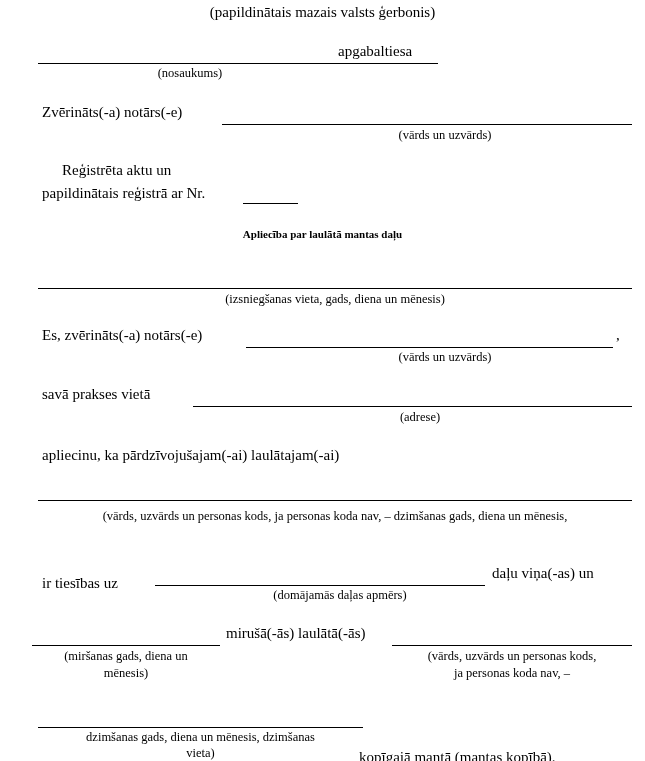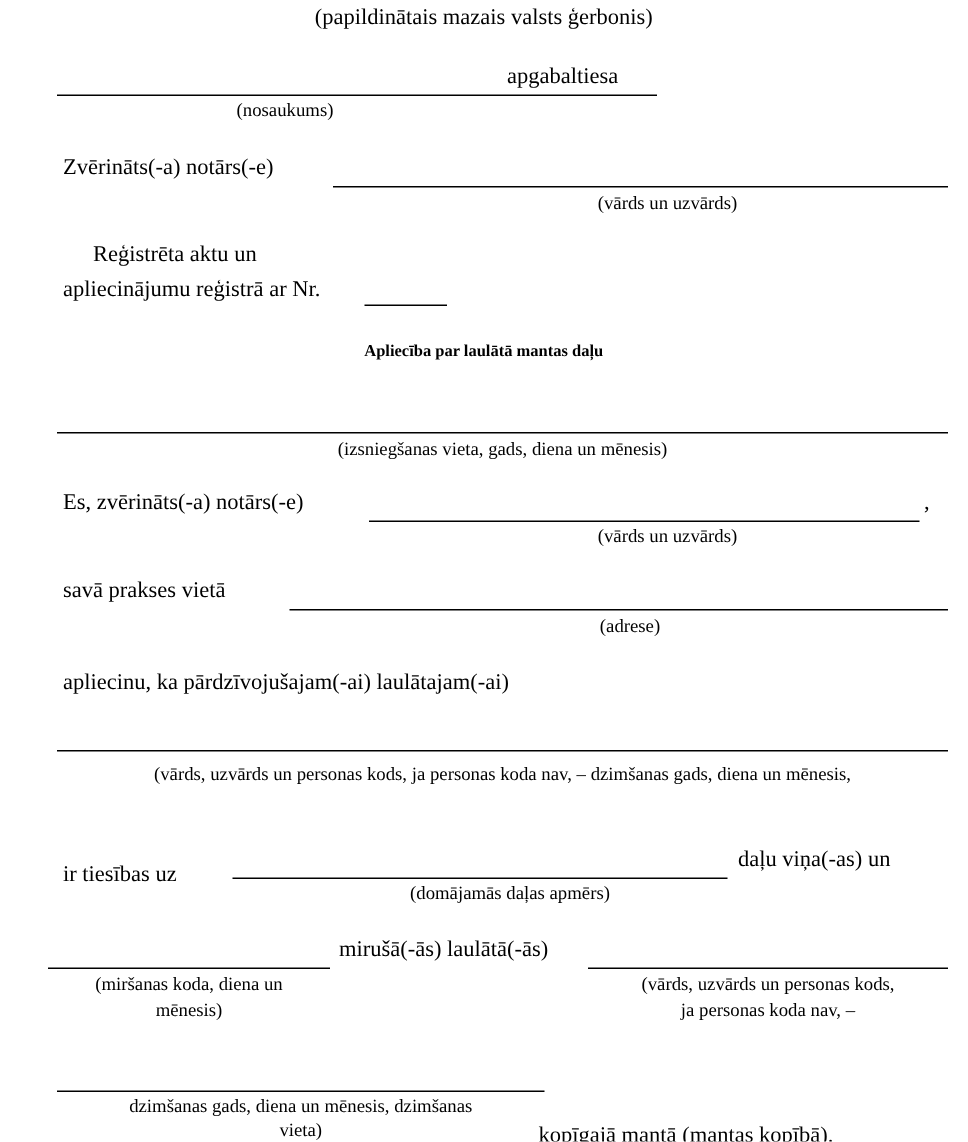--- a/index.html
+++ b/index.html
@@ -47,21 +47,21 @@
 
   <div class="abs" style="left:38px; top:43px; width:400px; border-bottom:1px solid #000; height:20px;"></div>
   <div class="abs txt" style="left:338px; top:43px;">apgabaltiesa</div>
   <div class="abs cap" style="left:90px; top:66px; width:200px;">(nosaukums)</div>
 
   <div class="abs txt" style="left:42px; top:104px;">Zvērināts(-a) notārs(-e)</div>
   <div class="abs" style="left:222px; top:104px; width:410px; border-bottom:1px solid #000; height:20px;"></div>
   <div class="abs cap" style="left:330px; top:128px; width:230px;">(vārds un uzvārds)</div>
 
   <div class="abs txt" style="left:36px; top:162px;margin-left:26px;">Reģistrēta aktu un</div>
-  <div class="abs txt" style="left:42px; top:185px;">apliecinājumu reģistrā ar Nr.</div>
+  <div class="abs txt" style="left:42px; top:185px;">papildinātais reģistrā ar Nr.</div>
   <div class="abs" style="left:243px; top:185px; width:55px; border-bottom:1px solid #000; height:18px;"></div>
 
   <div class="abs center bold" style="left:0; top:228px; width:645px; font-size:11px;">Apliecība par laulātā mantas daļu</div>
 
   <div class="abs" style="left:38px; top:268px; width:594px; border-bottom:1px solid #000; height:20px;"></div>
   <div class="abs cap" style="left:38px; top:292px; width:594px;">(izsniegšanas vieta, gads, diena un mēnesis)</div>
 
   <div class="abs txt" style="left:42px; top:327px;">Es, zvērināts(-a) notārs(-e)</div>
   <div class="abs" style="left:246px; top:327px; width:367px; border-bottom:1px solid #000; height:20px;"></div>
   <div class="abs txt" style="left:616px; top:327px;">,</div>
@@ -78,21 +78,21 @@
 
   <div class="abs txt" style="left:42px; top:575px;">ir tiesības uz</div>
   <div class="abs" style="left:155px; top:565px; width:330px; border-bottom:1px solid #000; height:20px;"></div>
   <div class="abs txt" style="left:492px; top:565px;">daļu viņa(-as) un</div>
   <div class="abs cap" style="left:250px; top:588px; width:180px;">(domājamās daļas apmērs)</div>
 
   <div class="abs" style="left:32px; top:625px; width:188px; border-bottom:1px solid #000; height:20px;"></div>
   <div class="abs txt" style="left:226px; top:625px;">mirušā(-ās) laulātā(-ās)</div>
   <div class="abs" style="left:392px; top:625px; width:240px; border-bottom:1px solid #000; height:20px;"></div>
 
-  <div class="abs cap" style="left:32px; top:649px; width:188px;">(miršanas koda, diena un</div>
+  <div class="abs cap" style="left:32px; top:649px; width:188px;">(miršanas gads, diena un</div>
   <div class="abs cap" style="left:32px; top:666px; width:188px;">mēnesis)</div>
 
   <div class="abs cap" style="left:392px; top:649px; width:240px;">(vārds, uzvārds un personas kods,</div>
   <div class="abs cap" style="left:392px; top:666px; width:240px;">ja personas koda nav, –</div>
 
   <div class="abs" style="left:38px; top:707px; width:325px; border-bottom:1px solid #000; height:20px;"></div>
   <div class="abs txt" style="left:359px; top:707px;margin-top:42px;">kopīgajā mantā (mantas kopībā).</div>
   <div class="abs cap" style="left:38px; top:730px; width:325px;">dzimšanas gads, diena un mēnesis, dzimšanas</div>
   <div class="abs cap" style="left:38px; top:746px; width:325px;">vieta)</div>
 

